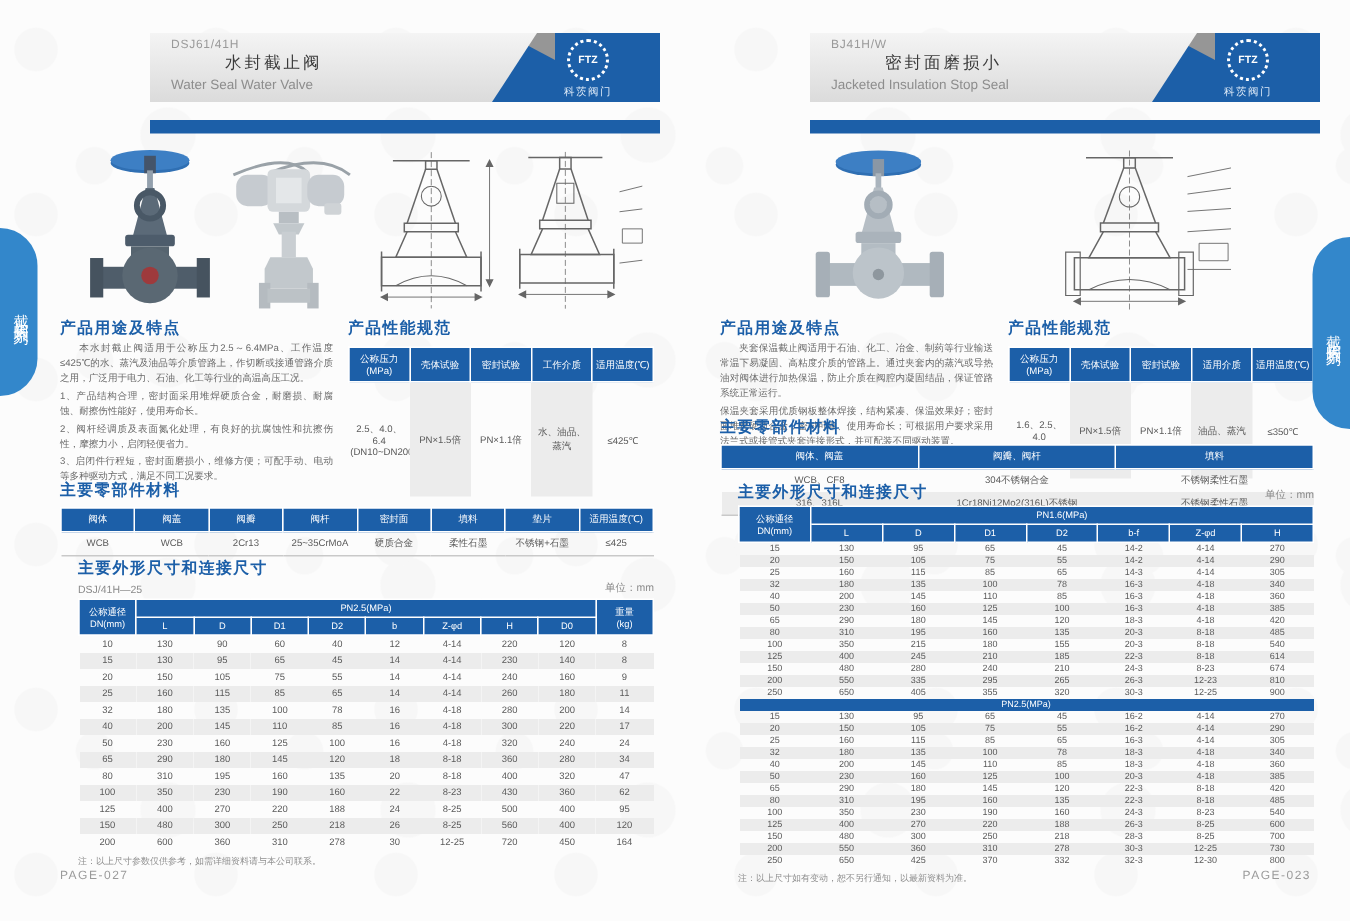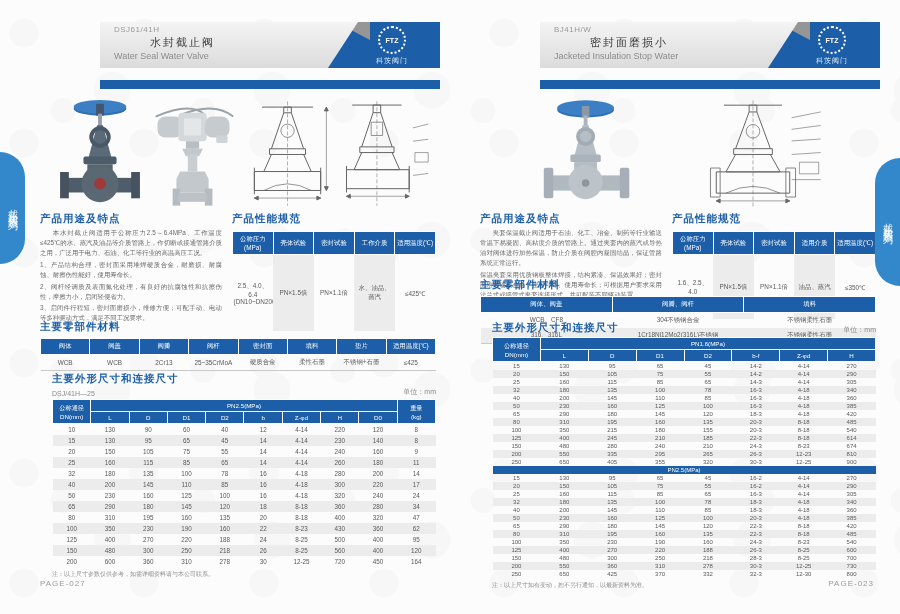--- a/index.html
+++ b/index.html
@@ -444,21 +444,21 @@
   <div class="page-label">PAGE-027</div>
 </div>
 
 <div class="page" id="page-right">
   <div class="banner">
     <div class="blue"></div>
     <div class="tri"></div>
     <div class="gray">
       <div class="model">BJ41H/W</div>
       <div class="title-cn">密封面磨损小</div>
-      <div class="title-en">Jacketed Insulation Stop Water</div>
+      <div class="title-en">Jacketed Insulation Stop Seal</div>
     </div>
     <div class="logo">
       <div class="gear">FTZ</div>
       <div class="logo-cap">科茨阀门</div>
     </div>
   </div>
   <div class="banner-bar"></div>
 
   <div class="img-row" style="left:80px;right:40px;">
     <div class="img-slot">

